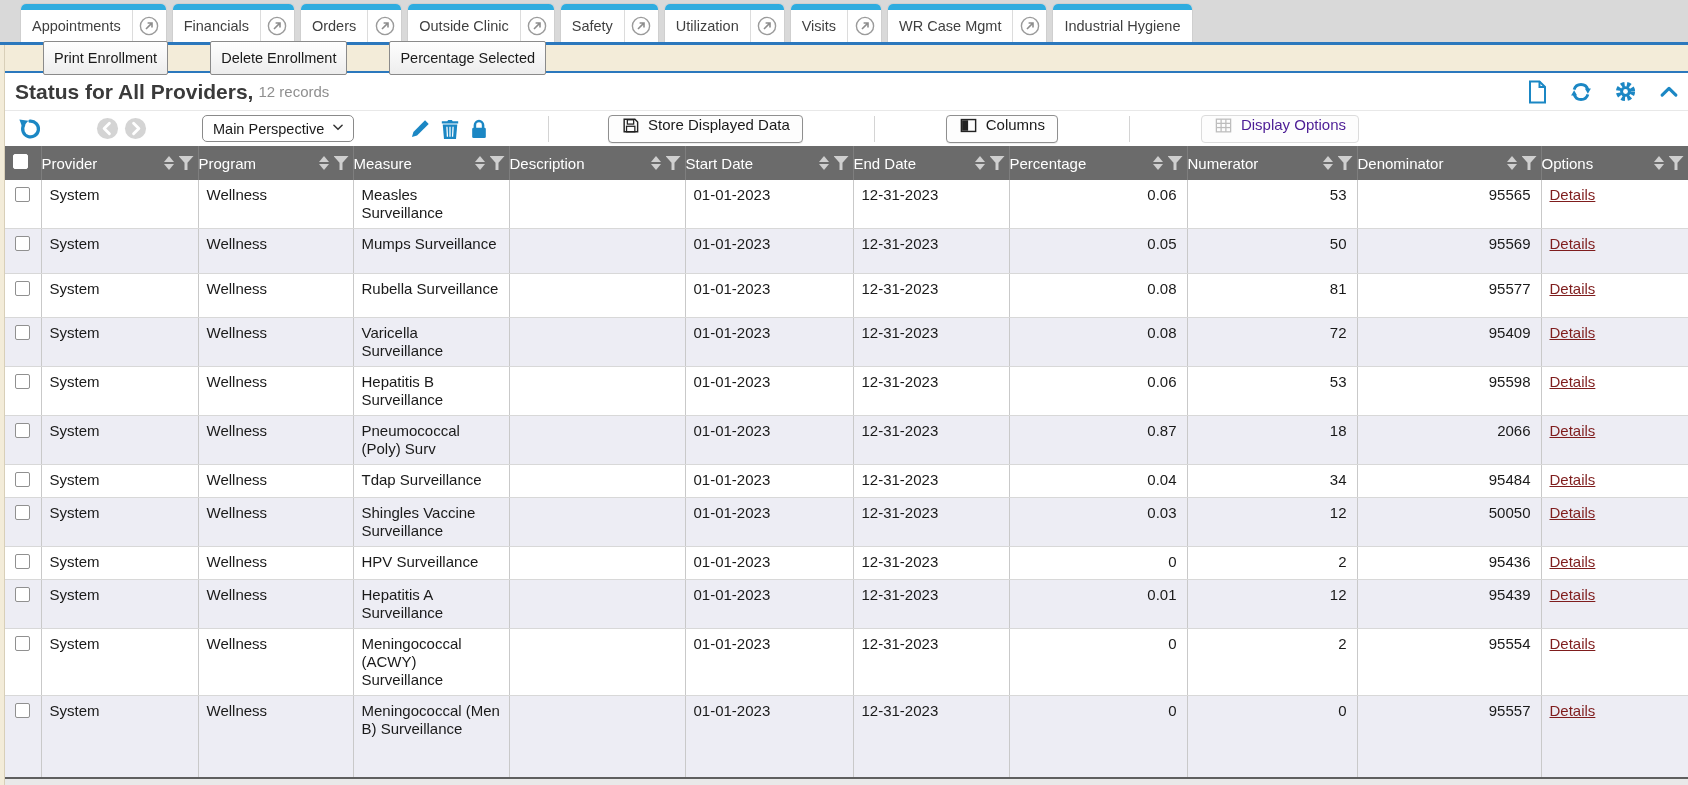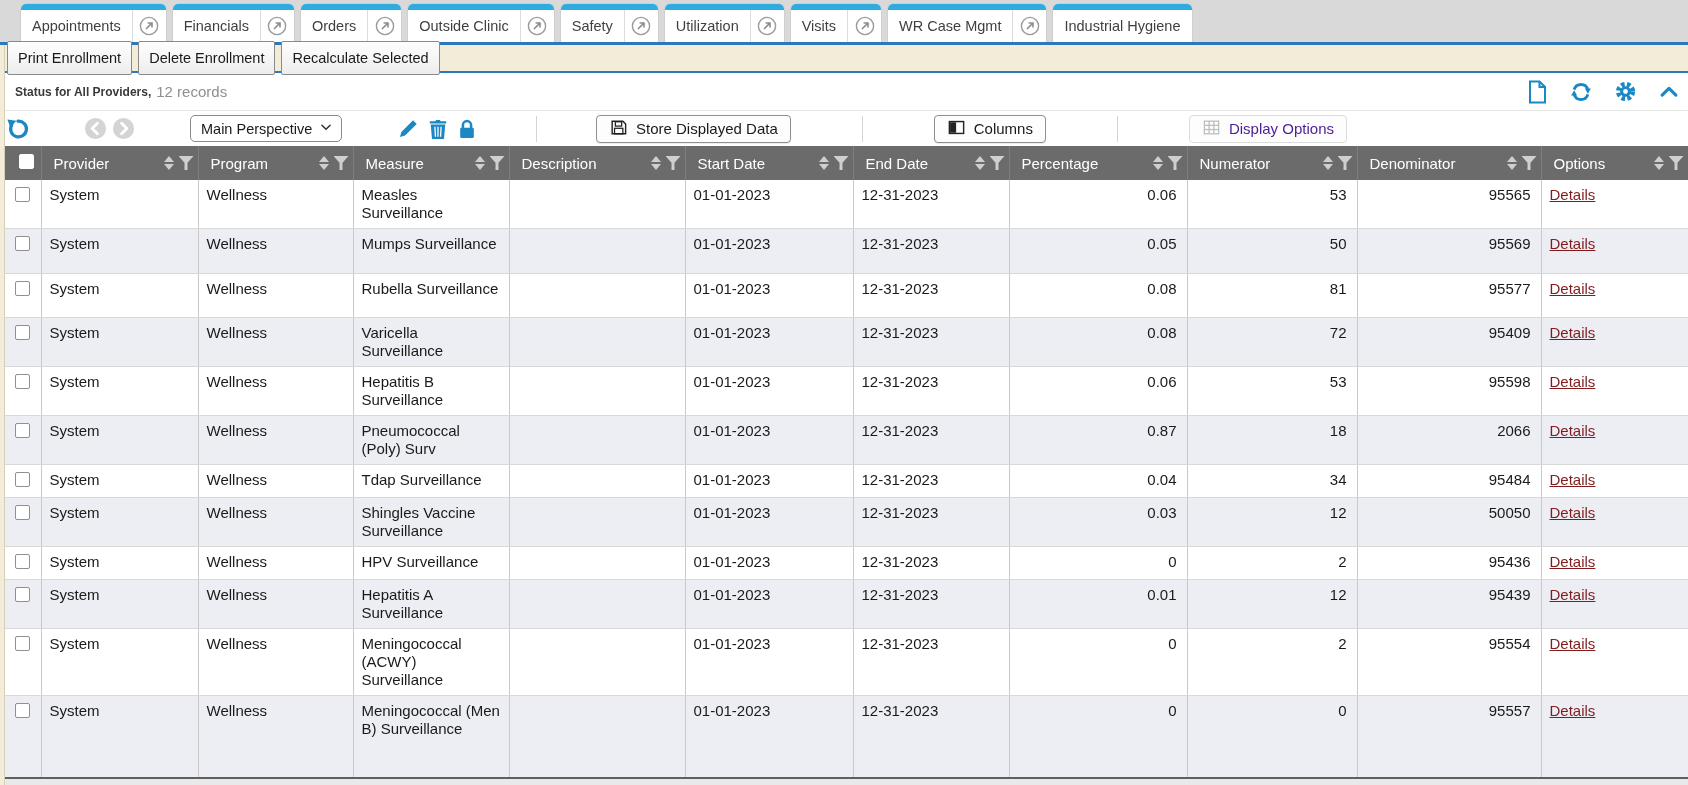--- a/index.html
+++ b/index.html
@@ -18,54 +18,54 @@
   .tab-open { width:34px; display:flex; align-items:center; justify-content:center;
     border-left:1px solid #dcdcdc; align-self:stretch; }
   .blueline1 { height:3px; background:#2b78bd; }
   .blueline2 { height:2px; background:#2b78bd; }
 
   
   .actionbar { height:26px; background:#f3ecd9; display:flex; align-items:center;
     padding-left:7px; gap:6px; }
   .abtn { height:23px; padding:16px 10px; font-size:14.5px; color:#1a1a1a;
     background:linear-gradient(#fefefe,#ededed); border:1px solid #8a8a8a;
-    border-radius:2px; display:flex; align-items:center; cursor:pointer; }
+    border-radius:2px; display:flex; align-items:center; cursor:pointer;margin-left:36px; }
 
   
   .left-frame { position:absolute; left:0; top:45px; bottom:0; width:5px;
     background:#f3ecd9; border-right:1px solid #d8cfb8; z-index:6; }
 
   
   .statusbar { height:37px; background:#fff; margin-left:5px; display:flex;
     align-items:center; padding:0 8px 0 10px; }
-  .status-title { font-size:12px; font-weight:bold; color:#3a3a3a; }
+  .status-title { font-size:21px; font-weight:bold; color:#3a3a3a; }
   .status-records { font-size:15px; color:#8f8f8f; margin-left:5px; }
   .status-icons { margin-left:auto; display:flex; align-items:center; gap:21px; }
   .sicon { display:flex; align-items:center; cursor:pointer; }
 
   
   .toolbar { height:36px; background:#fff; margin-left:5px; display:flex;
-    align-items:center; border-top:1px solid #e8e8e8;gap:43px; }
+    align-items:center; padding-left:12px; border-top:1px solid #e8e8e8;gap:43px; }
   .tbicon { display:flex; align-items:center; cursor:pointer; }
   .navbtns { display:flex; gap:5px; margin-left:10px; }
   .perspective { width:152px; height:27px; border:1px solid #8a8a8a; border-radius:5px;
     margin-left:12px; display:flex; align-items:center; justify-content:space-between;
     padding:0 8px 0 10px; font-size:14.5px; background:#fff; cursor:pointer; }
   .edit-icons { display:flex; align-items:center; gap:9px; margin-left:12px; }
   .vdiv { width:1px; height:26px; background:#d4d4d4; margin:0 16px; }
   .tbtn { height:28px; padding:0 12px; border:1px solid #8f8f8f; border-radius:4px;
-    background:#fdfdfd; display:flex; align-items:center; gap:8px; font-size:15px;
+    background:#fdfdfd; display:flex; align-items:flex-start; gap:8px; font-size:15px;
     color:#1a1a1a; cursor:pointer; box-shadow:0 1px 1px rgba(0,0,0,.08); }
   .tbtn.disabled { color:#4c1d95; border-color:#dcdcdc; box-shadow:none; cursor:default; }
 
   
   .grid-wrap { margin-left:5px; height:631px; overflow:hidden; }
   table { border-collapse:collapse; table-layout:fixed; width:1683px; }
   thead th { background:#6b6b6b; height:34px; border-right:1px solid #7e7e7e;
-    padding:0 4px 0 12px; vertical-align:middle; }
+    padding:0 4px 0 0; vertical-align:middle; }
   .th-inner { display:flex; align-items:center; gap:5px; }
   .th-label { flex:1; color:#fff; font-size:15px; font-weight:normal; text-align:left;
     white-space:nowrap; overflow:hidden; }
   .sorter { display:flex; flex-direction:column; align-items:center; cursor:pointer; }
   .tri-up { width:0; height:0; border-left:5px solid transparent;
     border-right:5px solid transparent; border-bottom:6px solid #cfcfcf; margin-bottom:2px; }
   .tri-down { width:0; height:0; border-left:5px solid transparent;
     border-right:5px solid transparent; border-top:6px solid #cfcfcf; }
   .funnel { width:15px; height:14px; background:#cfcfcf; cursor:pointer; flex:none;
     clip-path:polygon(0 0,100% 0,60% 48%,60% 100%,40% 100%,40% 48%); }
@@ -192,21 +192,21 @@
       <div class="tab-body">
         <span class="tab-label">Industrial Hygiene</span>
       </div>
     </div>
   </div>
 <div class="blueline1"></div>
 
 <div class="actionbar">
   <div class="abtn">Print Enrollment</div>
   <div class="abtn">Delete Enrollment</div>
-  <div class="abtn">Recalculate Selected</div>
+  <div class="abtn">Percentage Selected</div>
 </div>
 <div class="blueline2"></div>
 
 <div class="statusbar">
   <span class="status-title">Status for All Providers,</span>
   <span class="status-records">12 records</span>
   <div class="status-icons">
     <span class="sicon">
       <svg width="21" height="24" viewBox="0 0 20 24">
           <path d="M2.5 1.5 H12 L17.5 7 V22.5 H2.5 Z" fill="none" stroke="#1b87c4" stroke-width="2"></path>

